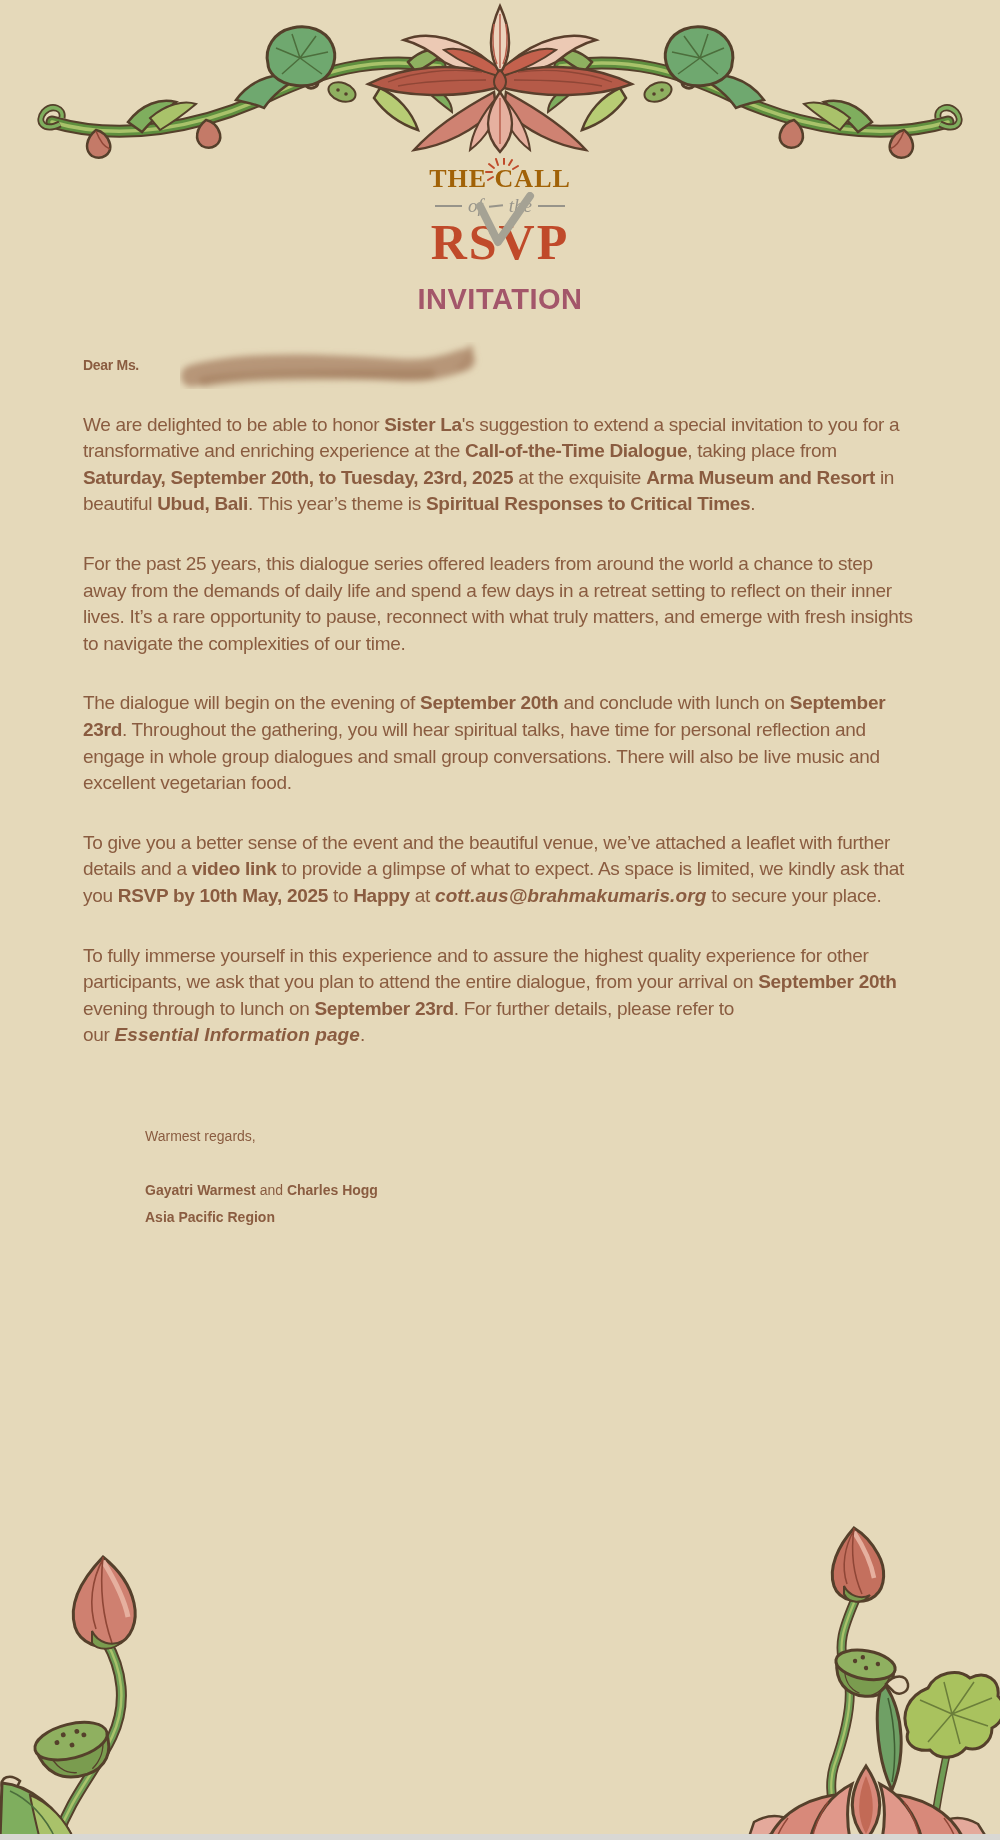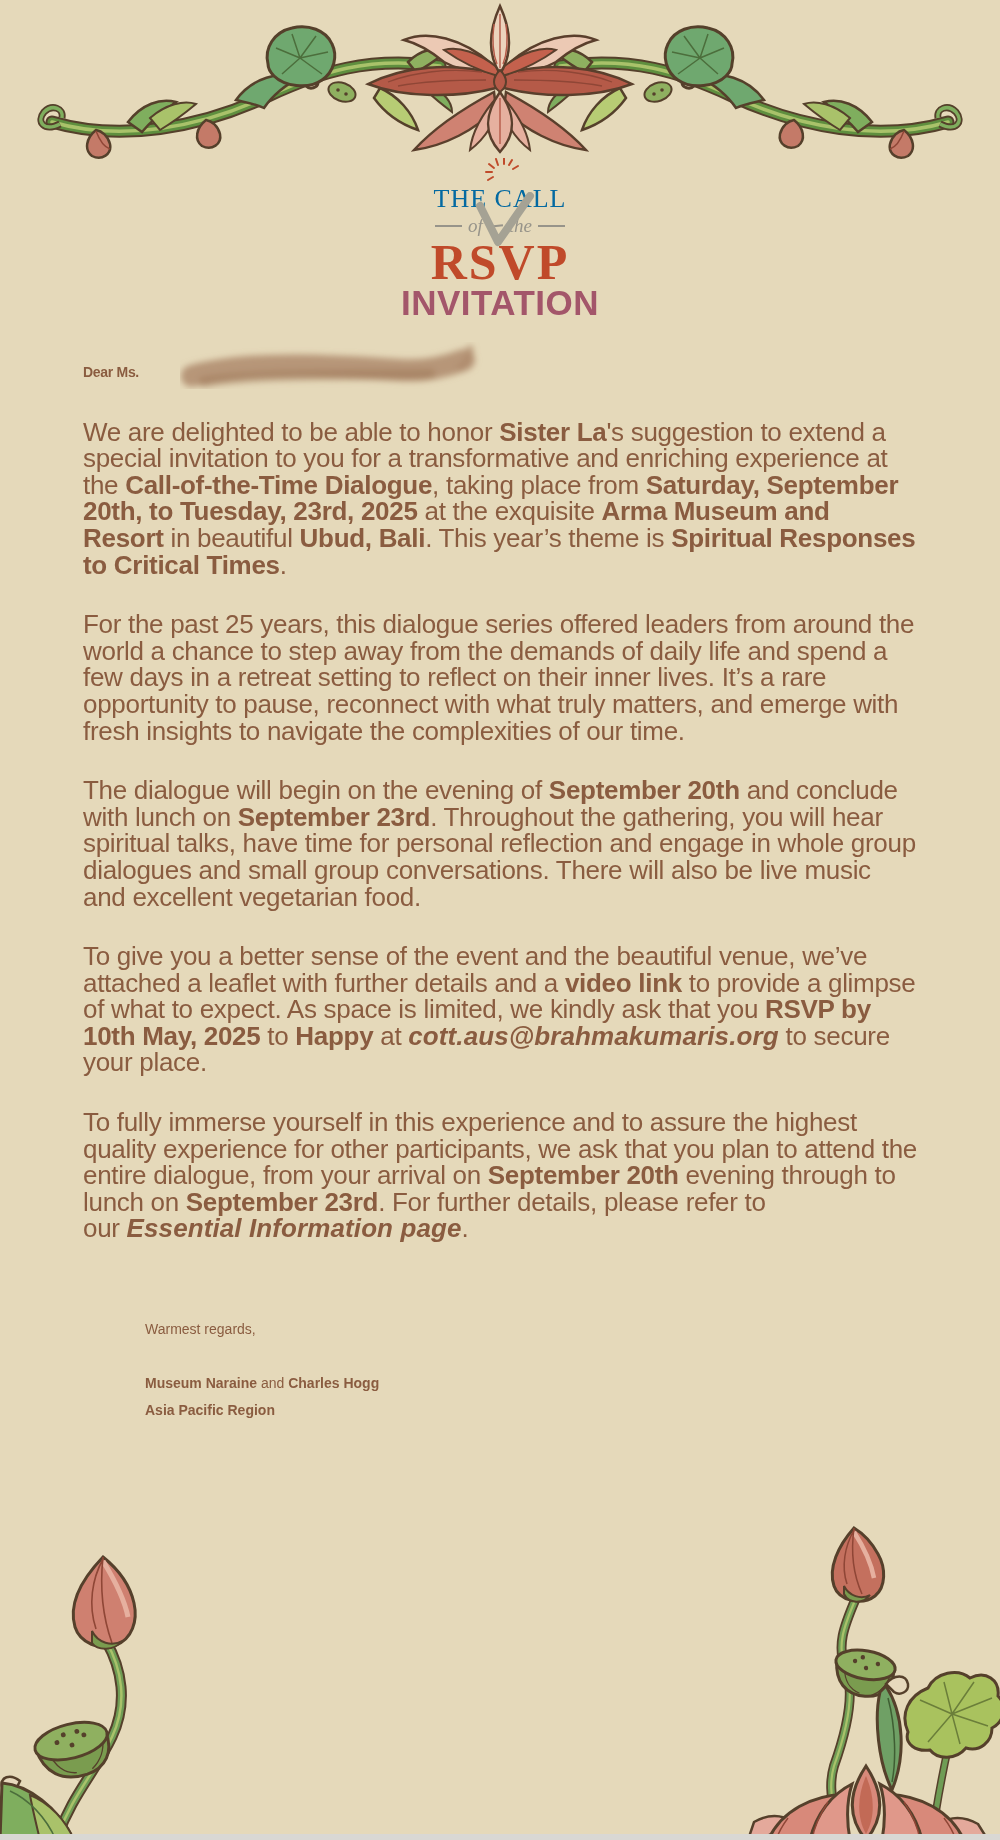--- a/index.html
+++ b/index.html
@@ -4,38 +4,38 @@
 <style>
   html,body{margin:0;padding:0;background:#e5d9ba;}
   .page{position:relative;width:1000px;height:1840px;margin:0 auto;
         background:#e5d9ba;overflow:hidden;
         font-family:"Liberation Sans",sans-serif;}
   svg{display:block;}
   .abs{position:absolute;}
 
   
   .logo{position:absolute;top:166px;left:0;width:100%;text-align:center;line-height:1;}
-  .logo-top{font-family:"Liberation Serif",serif;font-weight:400;font-size:26px;
-            letter-spacing:1px;color:#0369a1;margin-top:20px;}
+  .logo-top{font-family:"Liberation Serif",serif;font-weight:700;font-size:26px;
+            letter-spacing:1px;color:#a16207;}
   .logo-mid{display:flex;align-items:center;justify-content:center;gap:6px;
             margin-top:4px;color:#97948a;
             font-family:"Liberation Serif",serif;font-style:italic;font-size:19px;}
   .logo-mid .rule{display:inline-block;width:27px;height:0;border-top:2px solid #97948a;}
   .logo-mid .dash{display:inline-block;width:14px;height:0;border-top:2px solid #97948a;transform:rotate(-6deg);}
   .logo-time{font-family:"Liberation Serif",serif;font-weight:700;font-size:50px;
              letter-spacing:2px;color:#c04a2a;margin-top:2px;}
   .logo-check{position:absolute;left:50%;margin-left:-28px;top:26px;}
   .logo-rays{position:absolute;left:50%;margin-left:-16px;top:-8px;}
 
   
   .letter{position:absolute;left:83px;top:283px;width:834px;color:#8a5c40;}
-  .heading{margin:0 0 36px 0;text-align:center;font-size:35px;font-weight:700;
+  .heading{margin:0 0 36px 0;text-align:center;font-size:29px;font-weight:700;
            letter-spacing:.5px;color:#a3566a;}
   .greeting{font-size:14px;line-height:26.6px;margin:0 0 33px 0;letter-spacing:-.3px;}
-  .letter p{margin:16px 0 33px 0;font-size:26px;line-height:26.6px;letter-spacing:-.3px;}
+  .letter p{margin:16px 0 33px 0;font-size:19px;line-height:26.6px;letter-spacing:-.3px;}
   .letter b{font-weight:700;}
   .wide{letter-spacing:.1px;font-style:italic;}
   .it{}
   .sig{margin:74px 0 0 62px;font-size:14px;line-height:27px;letter-spacing:0;}
   .sig-warm{margin-bottom:27px;}
 
   .smudge{position:absolute;left:180px;top:342px;}
   .bottom-bar{position:absolute;left:0;bottom:0;width:100%;height:6px;background:#d9d8d4;}
 </style>
 </head>
@@ -120,21 +120,21 @@
     <div class="greeting"><b>Dear Ms.</b></div>
 
     <p><span>We are delighted to be able to honor </span><b>Sister La</b><span>'s suggestion to extend a special invitation to you for a transformative and enriching experience at the </span><b>Call-of-the-Time Dialogue</b><span>, taking place from </span><b>Saturday, September 20th, to Tuesday, 23rd, 2025</b><span> at the exquisite </span><b>Arma Museum and Resort</b><span> in beautiful </span><b>Ubud, Bali</b><span>. This year’s theme is </span><b>Spiritual Responses to Critical Times</b><span>.</span></p>
     <p><span>For the past 25 years, this dialogue series offered leaders from around the world a chance to step away from the demands of daily life and spend a few days in a retreat setting to reflect on their inner lives. It’s a rare opportunity to pause, reconnect with what truly matters, and emerge with fresh insights to navigate the complexities of our time.</span></p>
     <p><span>The dialogue will begin on the evening of </span><b>September 20th</b><span> and conclude with lunch on </span><b>September 23rd</b><span>. Throughout the gathering, you will hear spiritual talks, have time for personal reflection and engage in whole group dialogues and small group conversations. There will also be live music and excellent vegetarian food.</span></p>
     <p><span>To give you a better sense of the event and the beautiful venue, we’ve attached a leaflet with further details and a </span><b>video link</b><span> to provide a glimpse of what to expect. As space is limited, we kindly ask that you </span><b>RSVP by 10th May, 2025</b><span> to </span><b>Happy</b><span> at </span><b class="wide">cott.aus@brahmakumaris.org</b><span> to secure your place.</span></p>
     <p><span>To fully immerse yourself in this experience and to assure the highest quality experience for other participants, we ask that you plan to attend the entire dialogue, from your arrival on </span><b>September 20th</b><span> evening through to lunch on </span><b>September 23rd</b><span>. For further details, please refer to</span><br><span>our </span><b class="wide">Essential Information page</b><span>.</span></p>
 
     <div class="sig">
       <div class="sig-warm"><span>Warmest regards,</span></div>
-      <div><b>Museum Naraine</b><span> and </span><b>Charles Hogg</b></div>
+      <div><b>Gayatri Warmest</b><span> and </span><b>Charles Hogg</b></div>
       <div><b class="it">Asia Pacific Region</b></div>
     </div>
   </div>
 
   <svg class="smudge" width="310" height="60" viewBox="0 0 310 60">
     <g filter="url(#blurf)">
       <path d="M12 34 C 70 18 160 24 220 28 C 248 30 268 24 284 18" fill="none" stroke="#ab8668" stroke-width="22" stroke-linecap="round" opacity="0.8"></path>
       <path d="M24 40 C 90 30 180 34 250 32" fill="none" stroke="#a07a5c" stroke-width="10" stroke-linecap="round" opacity="0.6"></path>
       <path d="M280 26 C 288 20 292 12 290 6" fill="none" stroke="#ab8668" stroke-width="6" stroke-linecap="round" opacity="0.7"></path>
     </g>

